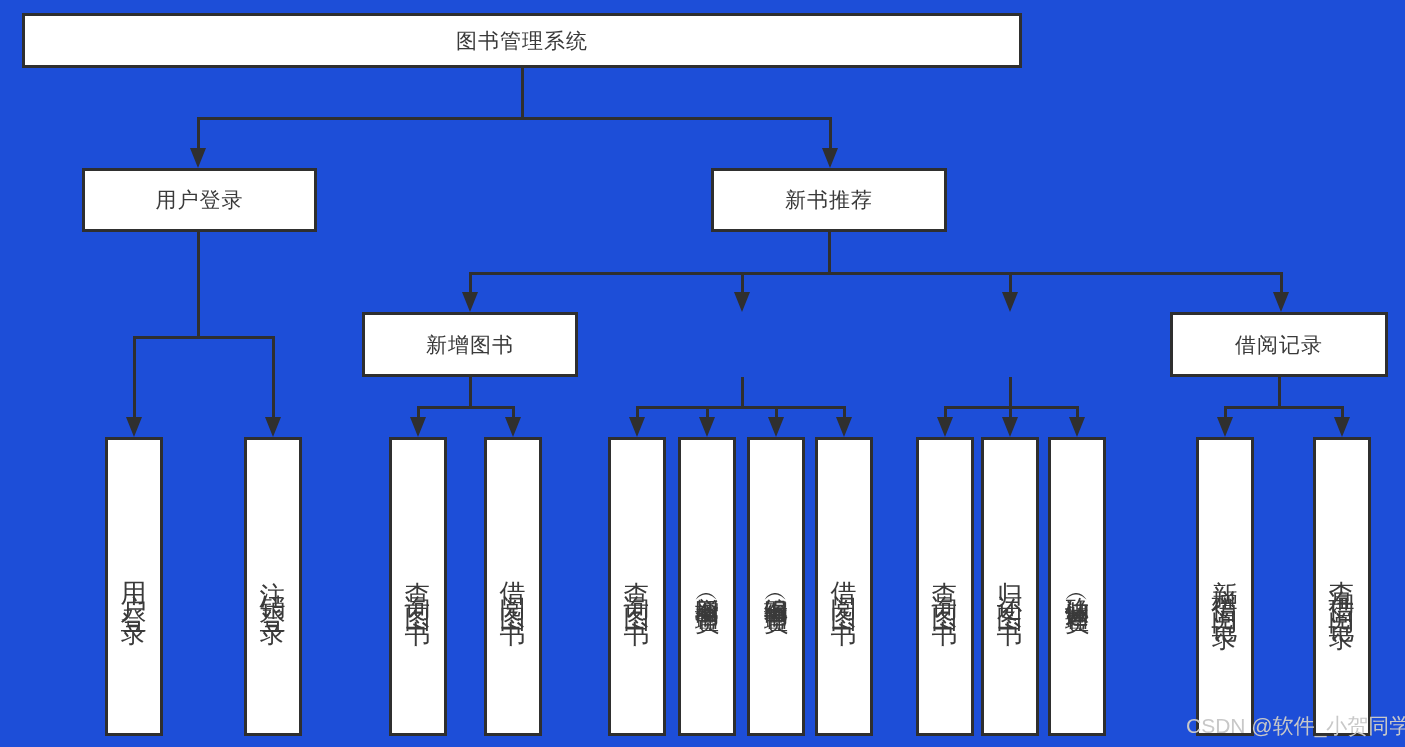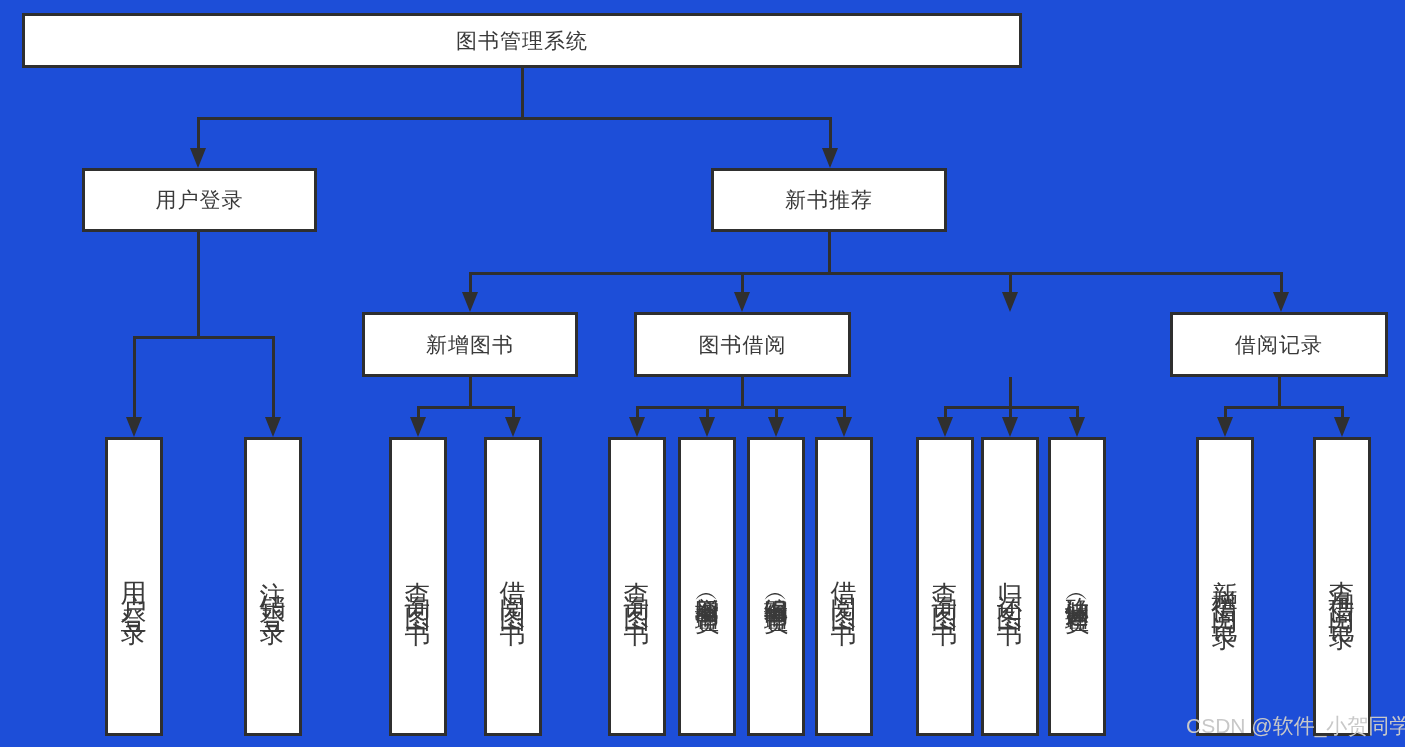--- a/index.html
+++ b/index.html
@@ -102,23 +102,20 @@
   <div class="box hbox" style="left:82px;top:168px;width:235px;height:64px">
     <span>用户登录</span>
   </div>
   <div class="box hbox" style="left:711px;top:168px;width:236px;height:64px">
     <span>新书推荐</span>
   </div>
 
   <div class="box hbox" style="left:362px;top:312px;width:216px;height:65px">
     <span>新增图书</span>
   </div>
-  <div class="box hbox" style="left:634px;top:312px;width:217px;height:65px">
-    <span>图书借阅</span>
-  </div>
   <div class="box hbox" style="left:1170px;top:312px;width:218px;height:65px">
     <span>借阅记录</span>
   </div>
 
   <div class="box vbox" style="left:105px">
     <span>用户登录</span>
   </div>
   <div class="box vbox" style="left:244px">
     <span>注销登录</span>
   </div>

